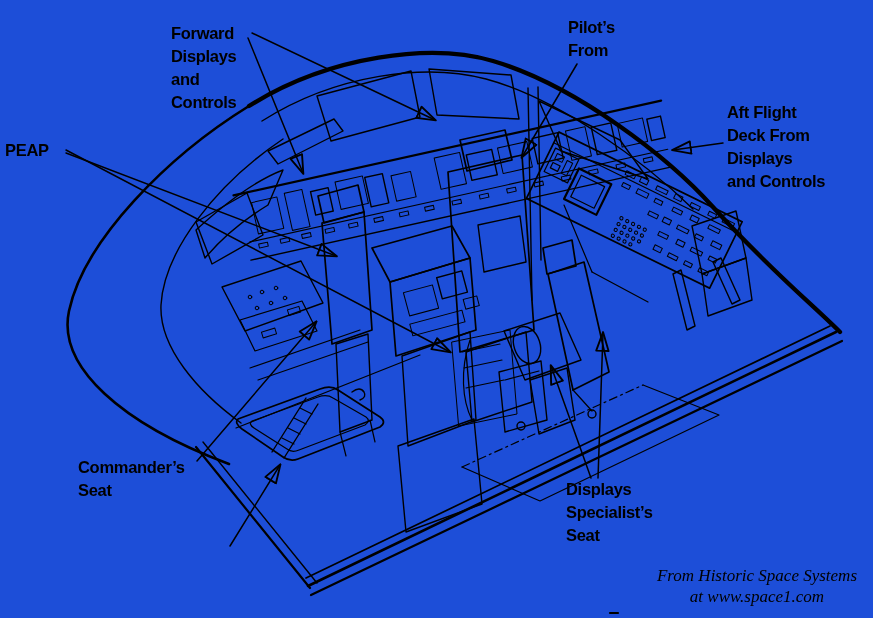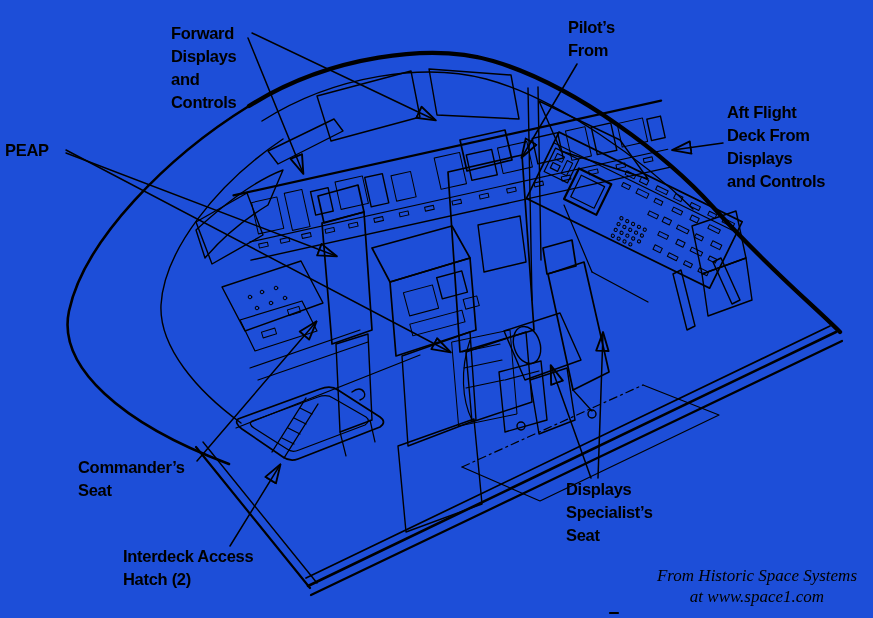--- a/index.html
+++ b/index.html
@@ -267,21 +267,19 @@
 Controls</div>
 <div class="lbl" style="left:568px;top:16px">Pilot’s
 From</div>
 <div class="lbl" style="left:727px;top:101px">Aft Flight
 Deck From
 Displays
 and Controls</div>
 <div class="lbl" style="left:5px;top:139px">PEAP</div>
 <div class="lbl" style="left:78px;top:456px">Commander’s
 Seat</div>
-<div class="lbl" style="left:123px;top:545px">Interdeck Access
-Hatch (2)</div>
 <div class="lbl" style="left:566px;top:478px">Displays
 Specialist’s
 Seat</div>
 <div class="credit" style="left:630px;top:565px;width:254px">From Historic Space Systems
 at www.space1.com</div>
 
 </div>
 
 </body></html>

